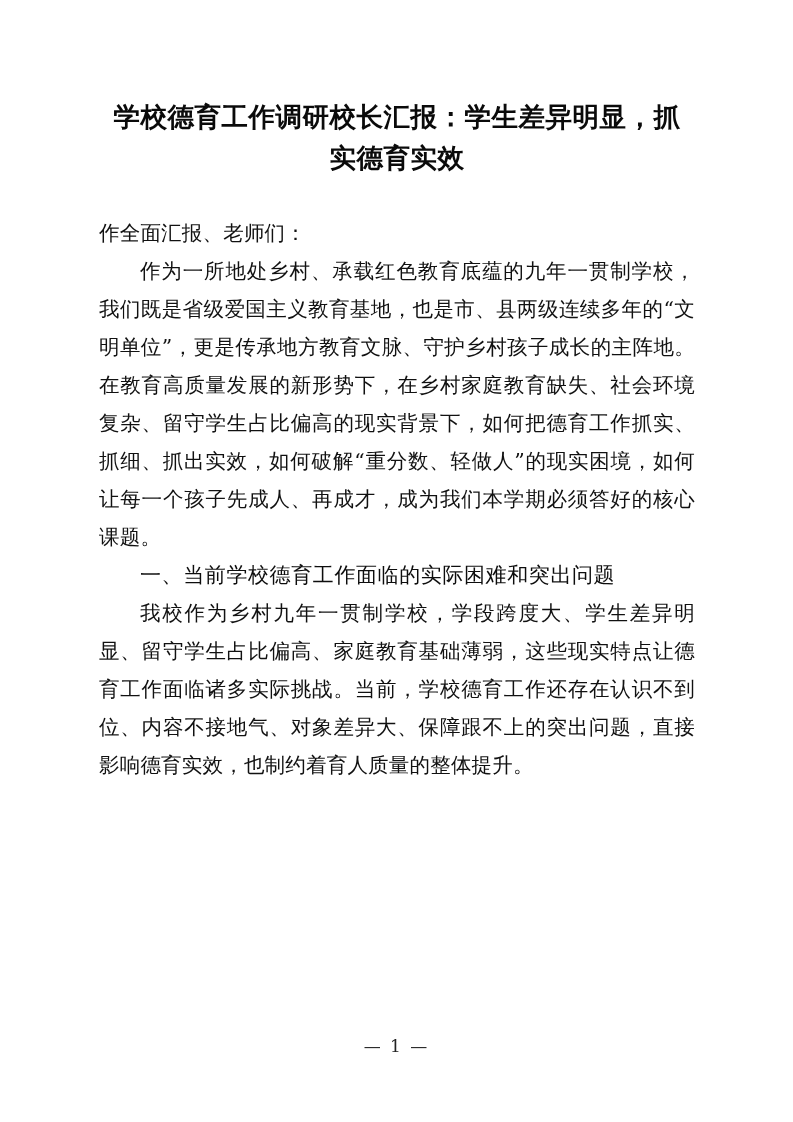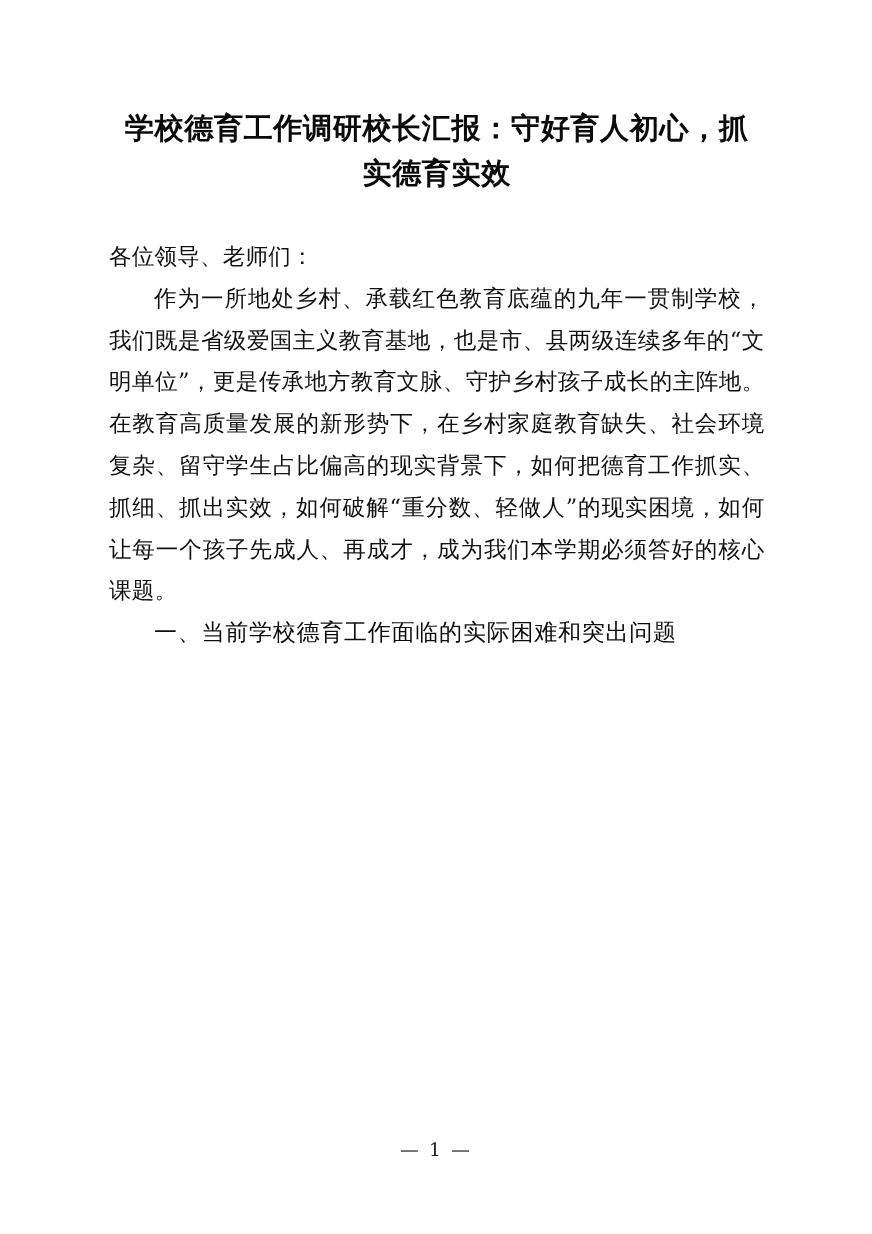--- a/index.html
+++ b/index.html
@@ -87,30 +87,31 @@
     letter-spacing: 2px;
   }
 </style>
 </head>
 <body>
 
 <div class="page">
 
   <div class="content">
 
-    <h1 class="doc-title">学校德育工作调研校长汇报：守好育人初心，抓实德育实效</h1>
+    <h1 class="doc-title">学校德育工作调研校长汇报：学生差异明显，抓实德育实效</h1>
 
     <div class="body-block">
 
-      <p class="para">各位领导、老师们：</p>
+      <p class="para">作全面汇报、老师们：</p>
 
       <p class="para indent">作为一所地处乡村、承载红色教育底蕴的九年一贯制学校，我们既是省级爱国主义教育基地，也是市、县两级连续多年的“文明单位”，更是传承地方教育文脉、守护乡村孩子成长的主阵地。在教育高质量发展的新形势下，在乡村家庭教育缺失、社会环境复杂、留守学生占比偏高的现实背景下，如何把德育工作抓实、抓细、抓出实效，如何破解“重分数、轻做人”的现实困境，如何让每一个孩子先成人、再成才，成为我们本学期必须答好的核心课题。</p>
 
 
       <h2 class="section-heading">一、当前学校德育工作面临的实际困难和突出问题</h2>
 
+      <p class="para indent">我校作为乡村九年一贯制学校，学段跨度大、学生差异明显、留守学生占比偏高、家庭教育基础薄弱，这些现实特点让德育工作面临诸多实际挑战。当前，学校德育工作还存在认识不到位、内容不接地气、对象差异大、保障跟不上的突出问题，直接影响德育实效，也制约着育人质量的整体提升。</p>
 
     </div>
   </div>
 
   <div class="footer">— 1 —</div>
 
 </div>
 
 </body></html>

